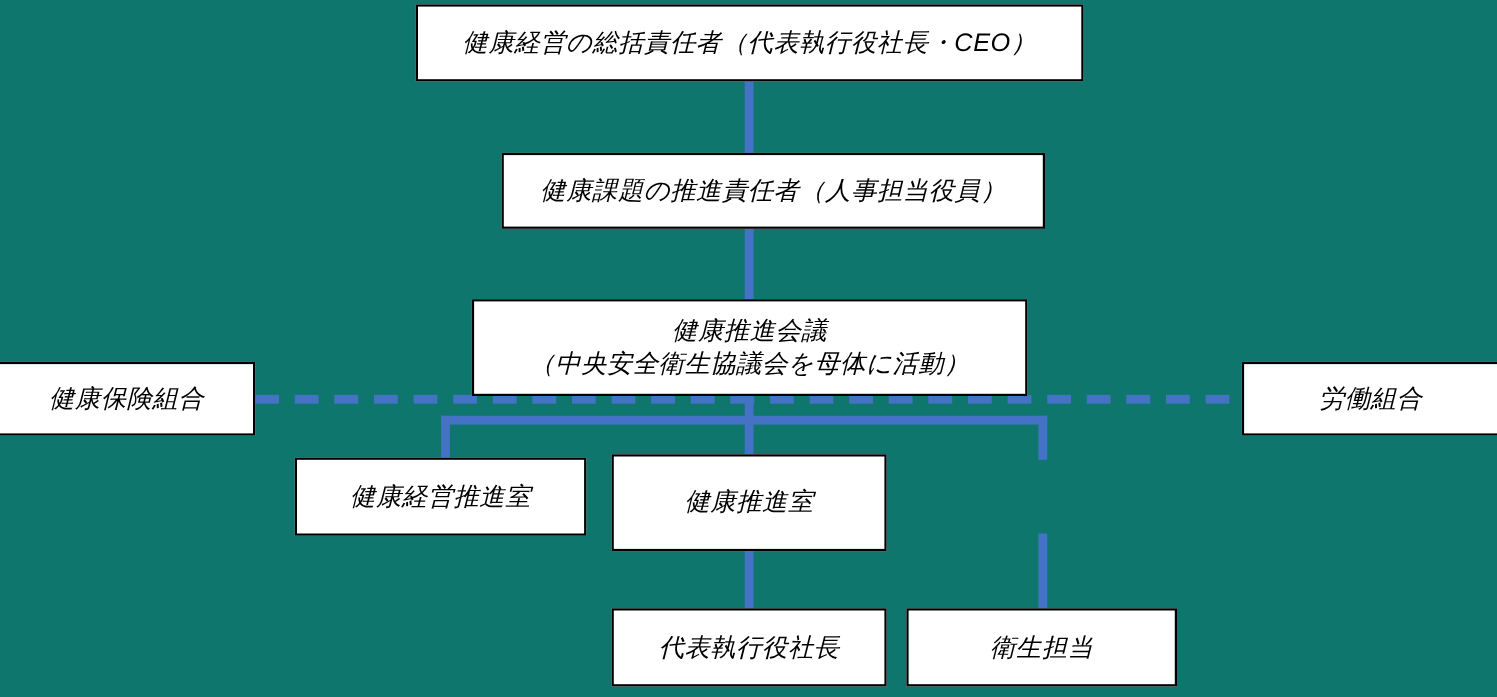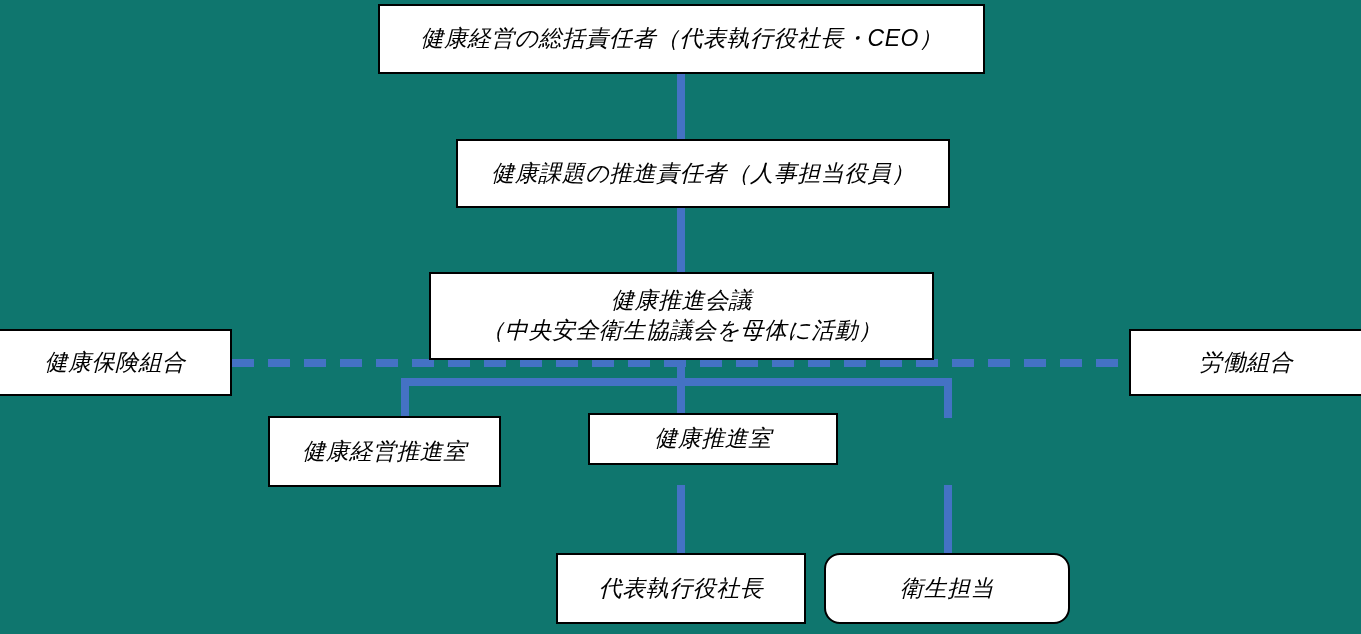--- a/index.html
+++ b/index.html
@@ -80,22 +80,22 @@
 
   <div class="node" style="left:444px; top:139px; width:494px; height:69px;margin-left:12px;">健康課題の推進責任者（人事担当役員）</div>
 
   <div class="node" style="left:429px; top:272px; width:505px; height:88px;">健康推進会議
 （中央安全衛生協議会を母体に活動）</div>
 
   <div class="node" style="left:-2px; top:329px; width:234px; height:67px;">健康保険組合</div>
 
   <div class="node" style="left:1129px; top:329px; width:234px; height:67px;">労働組合</div>
 
-  <div class="node" style="left:268px; top:416px; width:233px; height:71px;">健康経営推進室</div>
+  <div class="node" style="left:268px; top:416px; width:265px; height:71px;">健康経営推進室</div>
 
-  <div class="node" style="left:556px; top:413px; width:250px; height:52px;margin-left:32px;">健康推進室</div>
+  <div class="node" style="left:556px; top:413px; width:250px; height:88px;">健康推進室</div>
 
 
   <div class="node" style="left:556px; top:553px; width:250px; height:71px;">代表執行役社長</div>
 
-  <div class="node" style="left:824px; top:553px; width:246px; height:71px;border-radius:16px;">衛生担当</div>
+  <div class="node" style="left:824px; top:553px; width:246px; height:71px;">衛生担当</div>
 
 </div>
 
 </body></html>

